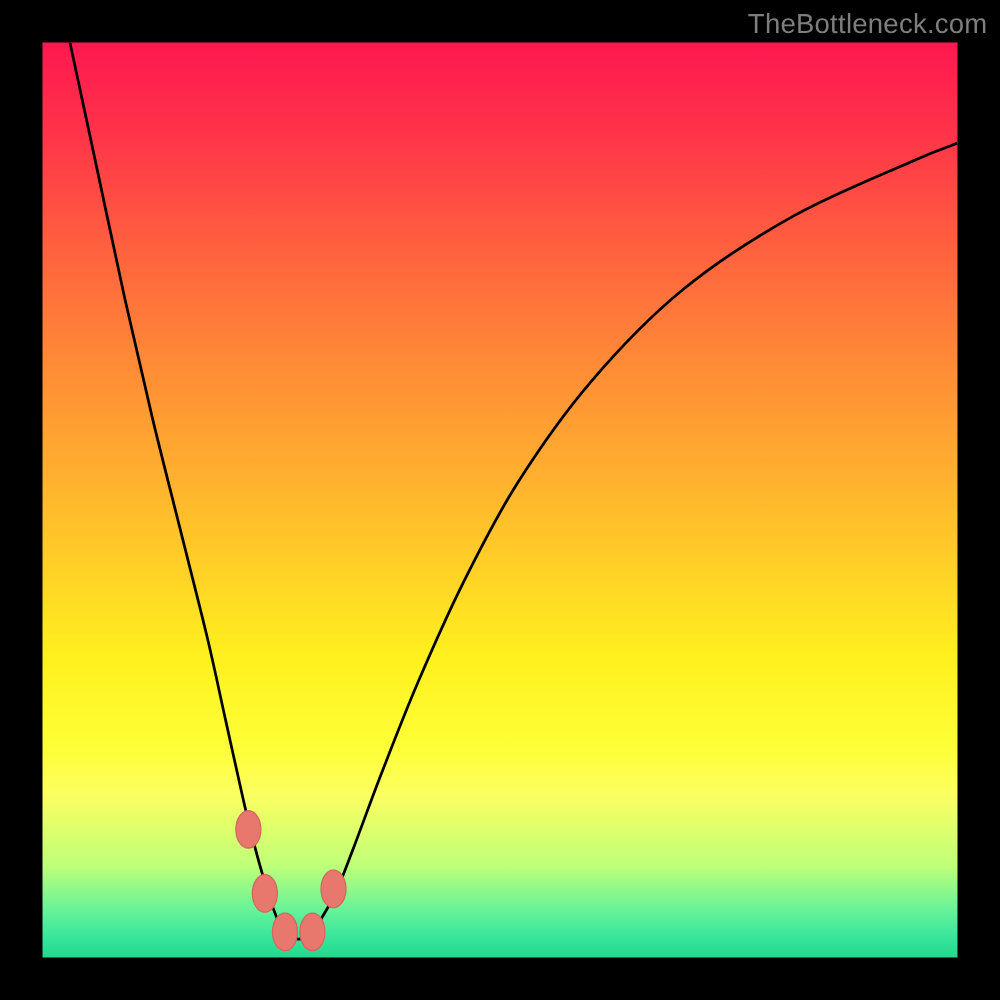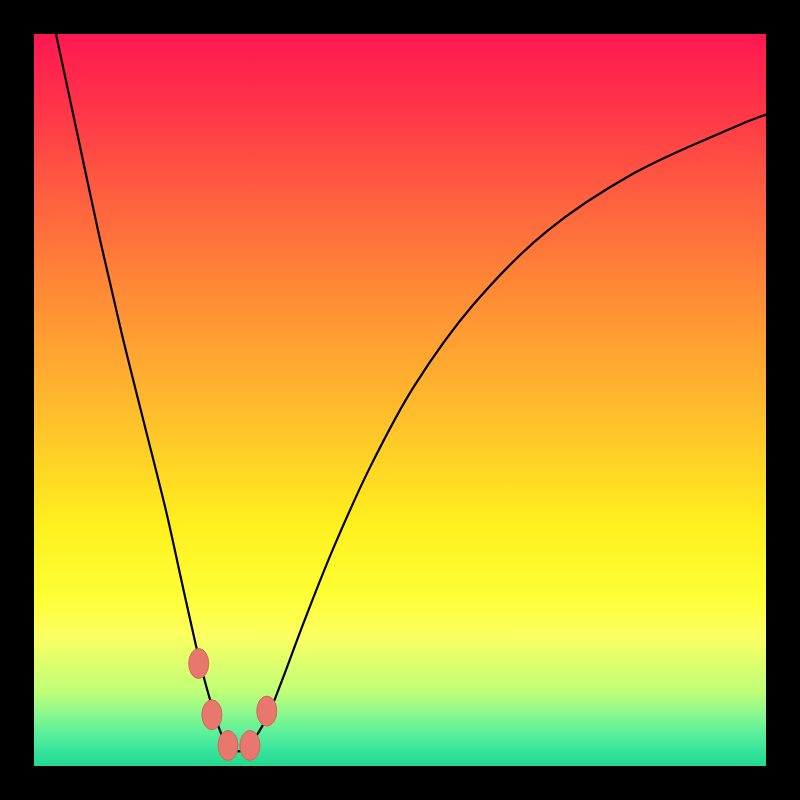--- a/index.html
+++ b/index.html
@@ -69,13 +69,14 @@
       <path id="curve-path" fill="none" stroke="#000000" stroke-width="2.2" d="M 21.96 0.00 C 25.62 17.08, 36.60 68.32, 43.92 102.48 C 51.24 136.64, 58.56 172.02, 65.88 204.96 C 73.20 237.90, 80.52 269.62, 87.84 300.12 C 95.16 330.62, 102.48 358.68, 109.80 387.96 C 117.12 417.24, 125.66 450.18, 131.76 475.80 C 137.86 501.42, 141.52 519.72, 146.40 541.68 C 151.28 563.64, 156.77 589.26, 161.04 607.56 C 165.31 625.86, 168.36 638.06, 172.02 651.48 C 175.68 664.90, 179.95 678.93, 183.00 688.08 C 186.05 697.23, 187.88 701.87, 190.32 706.38 C 192.76 710.89, 195.20 713.33, 197.64 715.16 C 200.08 716.99, 202.52 717.36, 204.96 717.36 C 207.40 717.36, 209.84 716.99, 212.28 715.16 C 214.72 713.33, 215.94 712.11, 219.60 706.38 C 223.26 700.65, 229.36 691.13, 234.24 680.76 C 239.12 670.39, 242.78 660.02, 248.88 644.16 C 254.98 628.30, 262.30 607.56, 270.84 585.60 C 279.38 563.64, 289.14 538.02, 300.12 512.40 C 311.10 486.78, 323.30 458.72, 336.72 431.88 C 350.14 405.04, 363.56 378.20, 380.64 351.36 C 397.72 324.52, 417.24 296.46, 439.20 270.84 C 461.16 245.22, 485.56 219.60, 512.40 197.64 C 539.24 175.68, 569.74 156.16, 600.24 139.08 C 630.74 122.00, 673.44 104.92, 695.40 95.16 C 717.36 85.40, 725.90 82.96, 732.00 80.52"></path>
       <g id="markers-group">
           <ellipse cx="164.70" cy="629.52" rx="10" ry="15" fill="#e8776e" stroke="#d4665d" stroke-width="1"></ellipse>
           <ellipse cx="177.88" cy="680.76" rx="10" ry="15" fill="#e8776e" stroke="#d4665d" stroke-width="1"></ellipse>
           <ellipse cx="193.98" cy="711.50" rx="10" ry="15" fill="#e8776e" stroke="#d4665d" stroke-width="1"></ellipse>
           <ellipse cx="215.94" cy="711.50" rx="10" ry="15" fill="#e8776e" stroke="#d4665d" stroke-width="1"></ellipse>
           <ellipse cx="232.78" cy="677.10" rx="10" ry="15" fill="#e8776e" stroke="#d4665d" stroke-width="1"></ellipse>
         </g>
     </svg>
   </div>
+  <div class="watermark">TheBottleneck.com</div>
 </div>
 
 </body></html>

